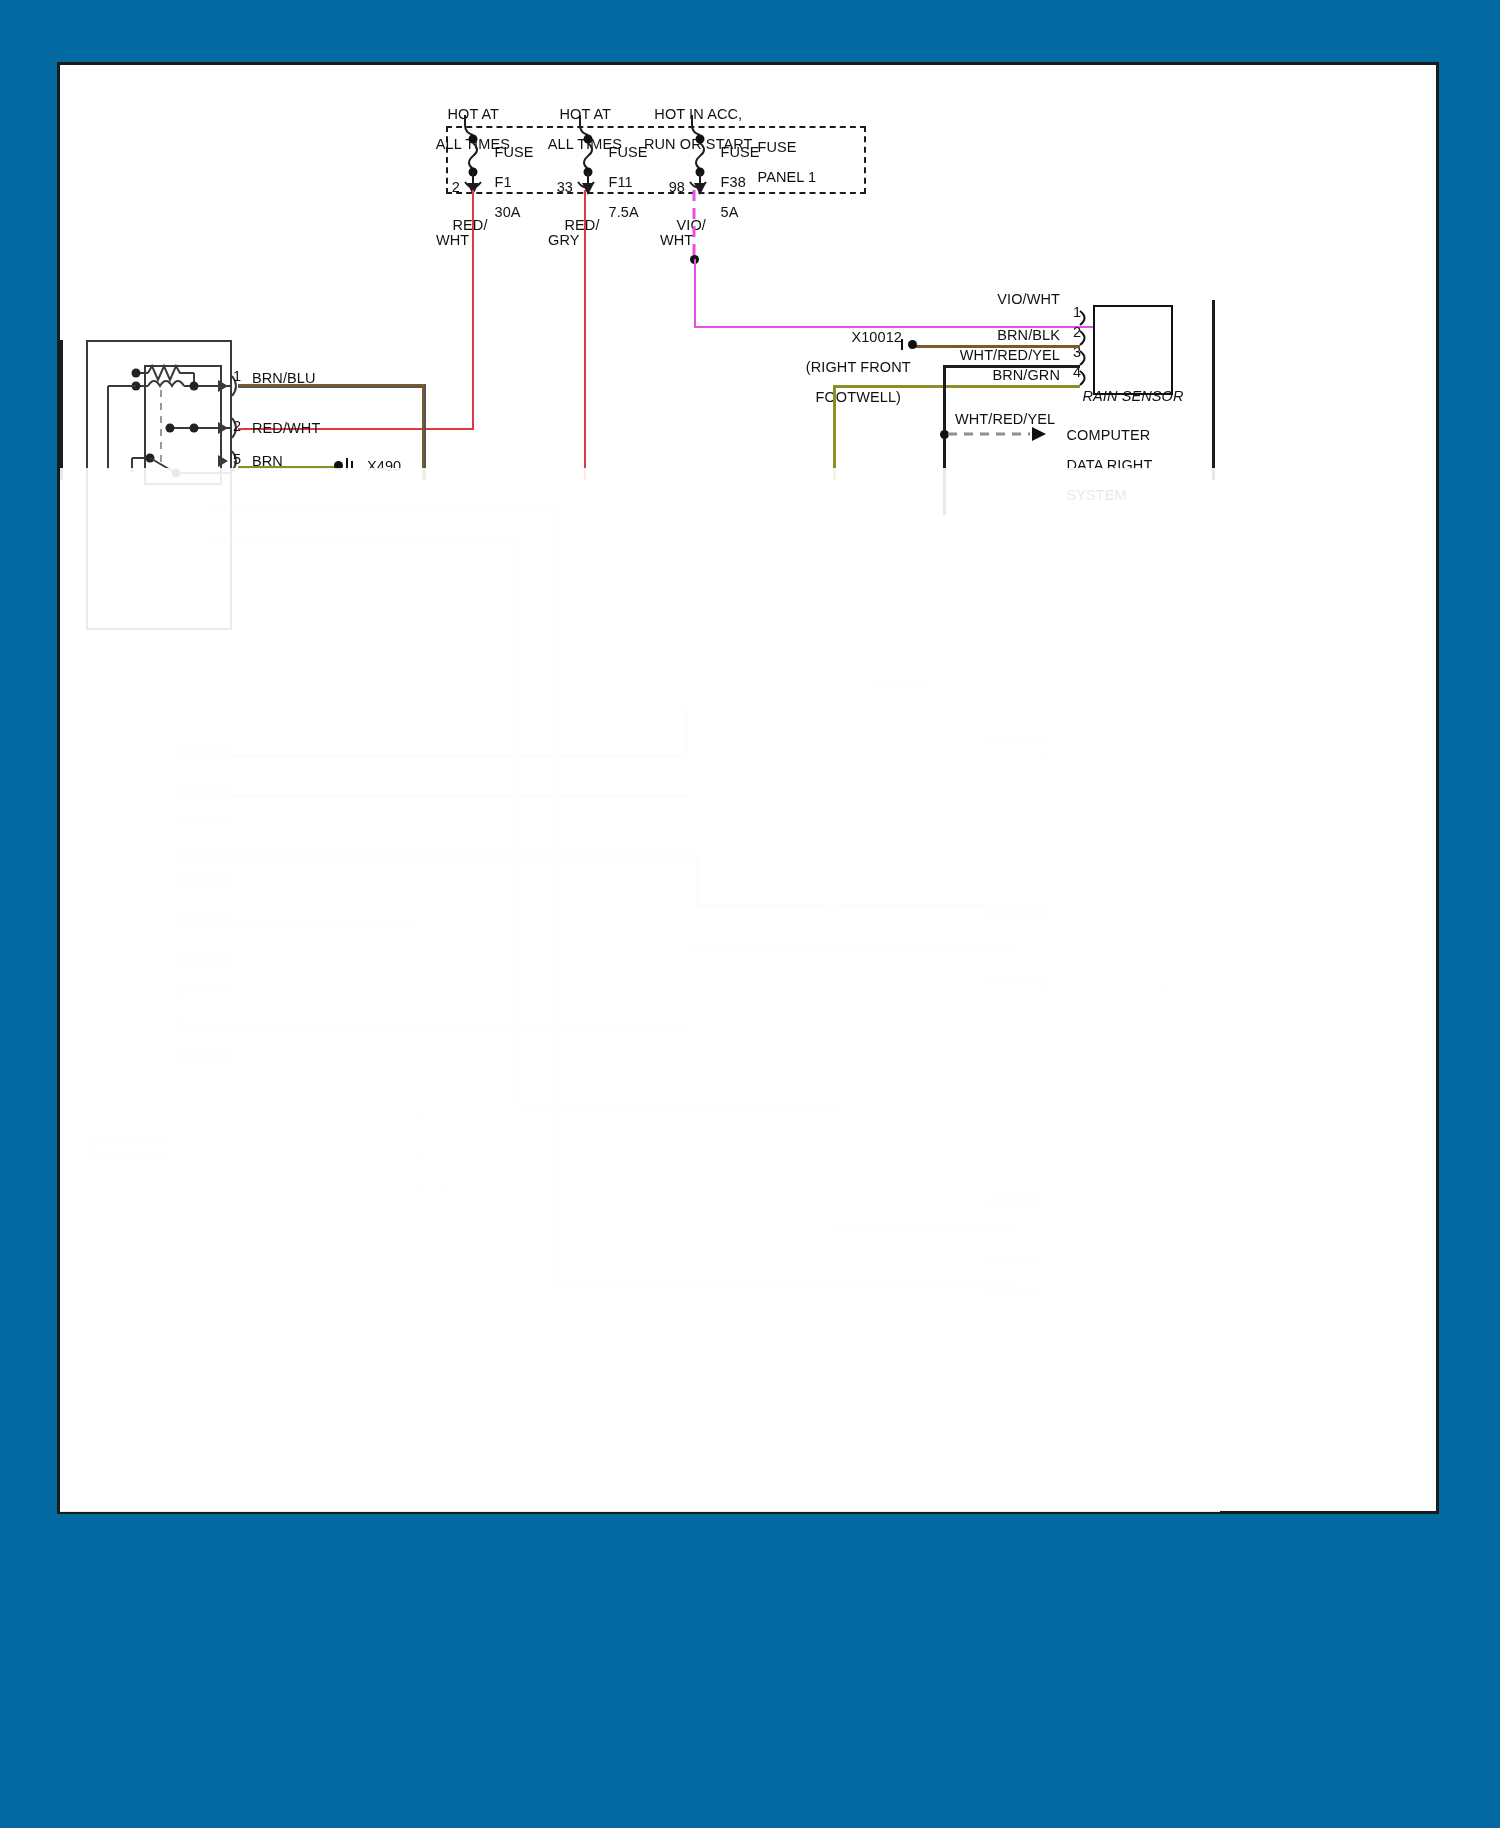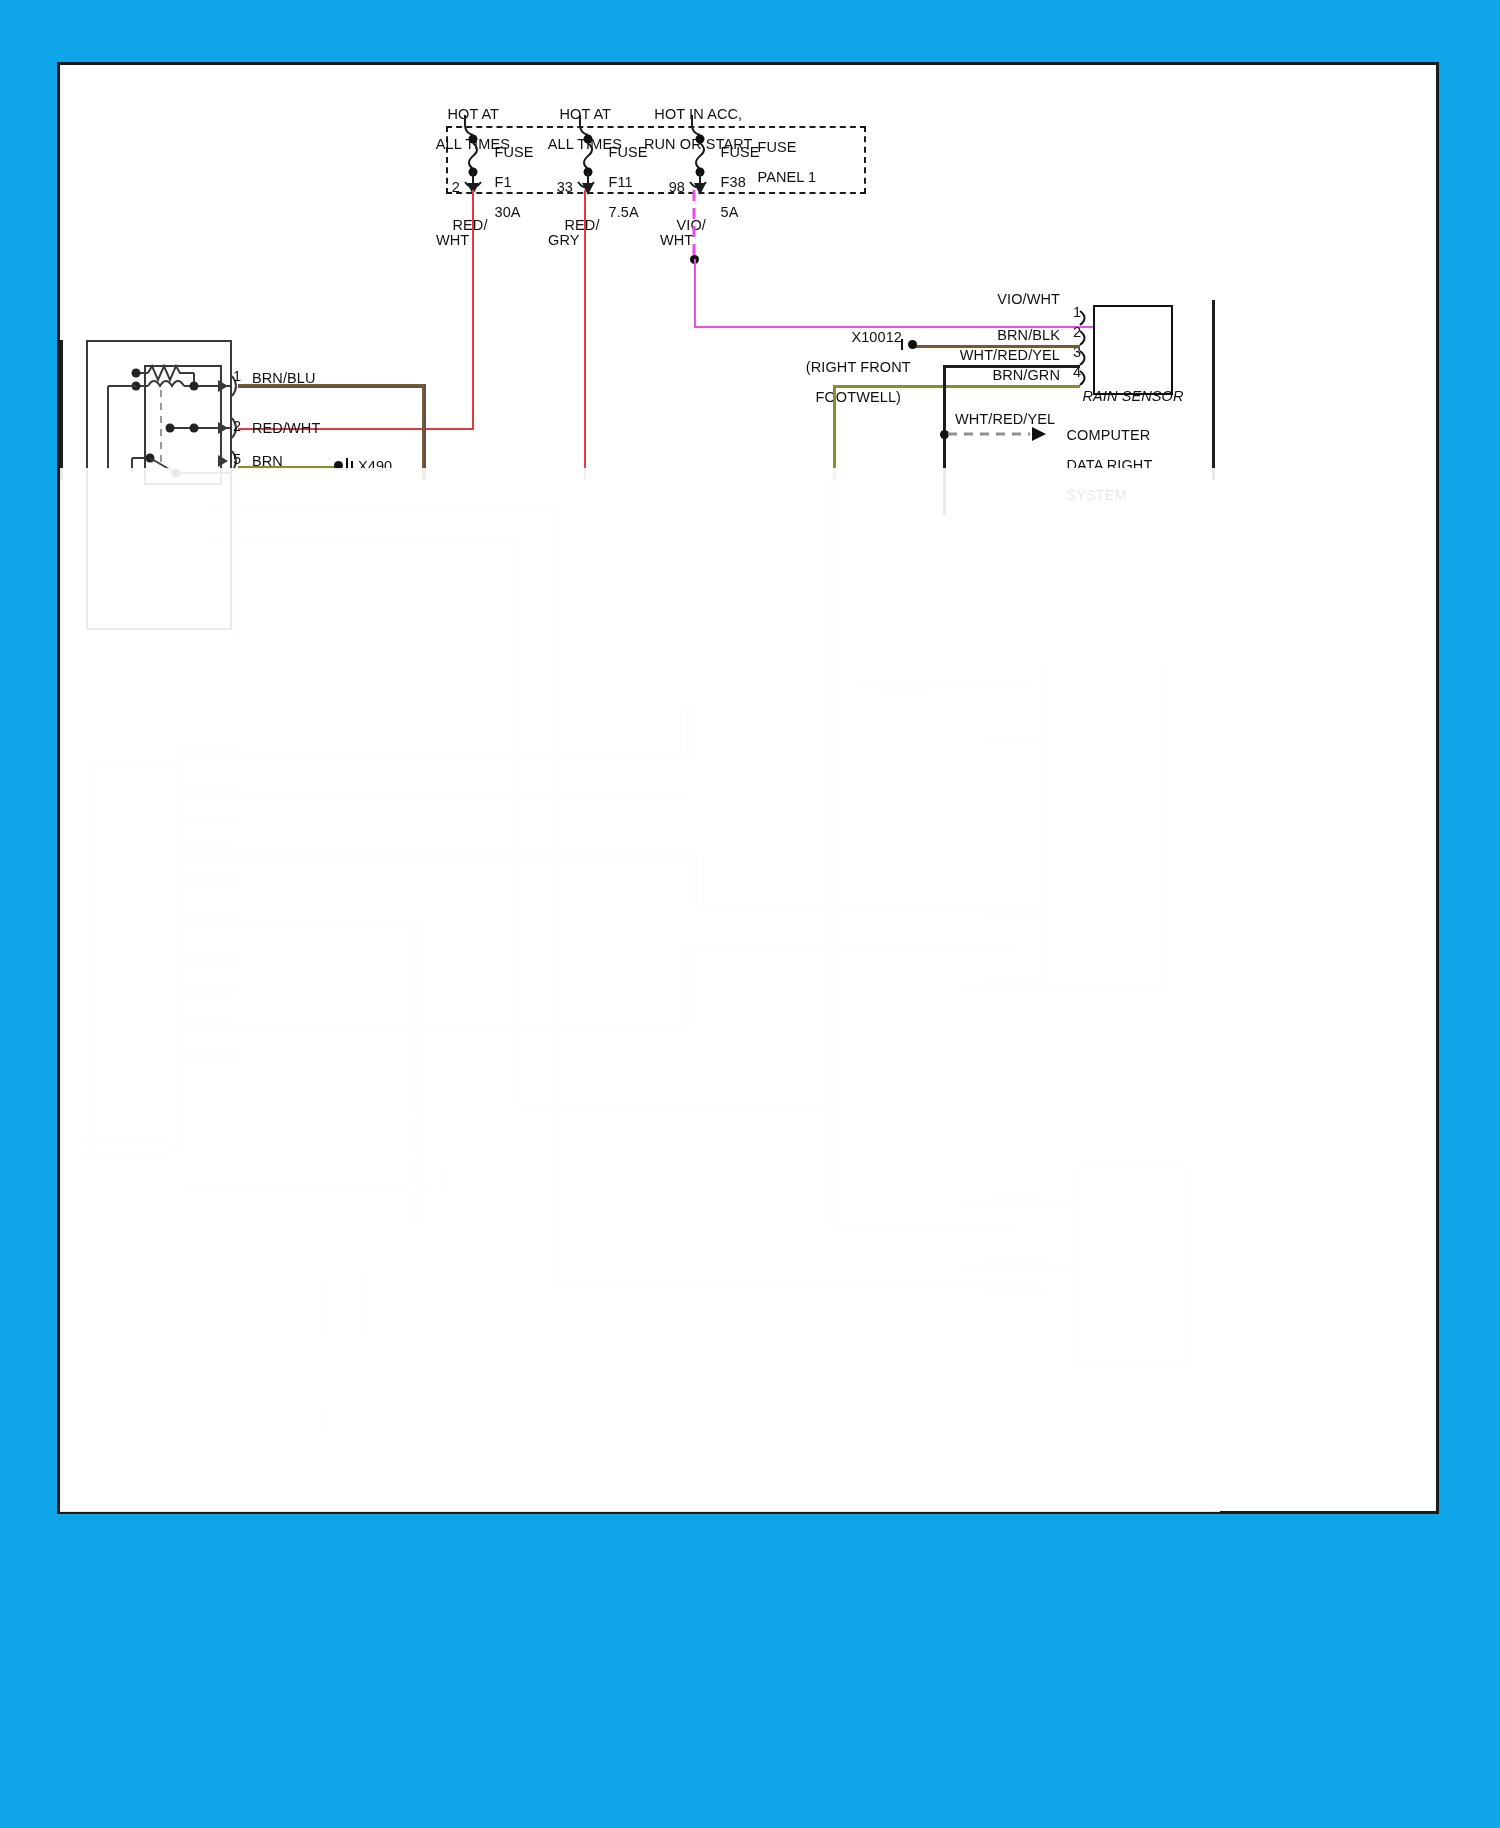--- a/index.html
+++ b/index.html
@@ -1,17 +1,17 @@
 <!DOCTYPE html>
 <html><head>
 <meta charset="utf-8">
 <style>
   html,body{margin:0;padding:0;background:#ffffff;}
   body{font-family:"Liberation Sans",sans-serif;}
-  #page{position:relative;width:1500px;height:1828px;background:#0ea5e9;overflow:hidden;}
+  #page{position:relative;width:1500px;height:1828px;background:#0369a1;overflow:hidden;}
   #sheet{position:absolute;left:57px;top:62px;width:1382px;height:1452px;border:3px solid #1a1a1a;background:#fff;box-sizing:border-box;}
   .lbl{position:absolute;font-size:14.5px;color:#111;line-height:15px;white-space:pre;letter-spacing:.1px;}
   .lbl.c{text-align:center;}
   .lbl.r{text-align:right;}
   .wire{position:absolute;}
   .hz{height:0;border-top-width:2px;border-top-style:solid;}
   .vt{width:0;border-left-width:2px;border-left-style:solid;}
   .blk{border-color:#1c1c1c;}
   .red{border-color:#e0393e;}
   .mag{border-color:#e84de8;}
@@ -186,21 +186,21 @@
   <div class="wire hz gry" style="left:238px;top:386px;width:186px;border-top-width:2px;"></div>
   <div class="wire vt brn" style="left:422px;top:384px;height:96px;"></div>
   <div class="wire vt gry" style="left:424px;top:384px;height:96px;"></div>
 
   <div class="wire hz olv" style="left:238px;top:466px;width:98px;border-top-width:3px;"></div>
   <div class="dot" style="left:334px;top:461px;"></div>
   <svg style="position:absolute;left:344px;top:457px;" width="14" height="16">
     <line x1="3" y1="1" x2="3" y2="14" stroke="#111" stroke-width="2"></line>
     <line x1="8" y1="4" x2="8" y2="11" stroke="#111" stroke-width="2"></line>
   </svg>
-  <div class="lbl" style="left:358px;top:459px;">X490</div>
+  <div class="lbl" style="left:367px;top:459px;">X490</div>
 
   <div class="boxblk" style="left:1093px;top:305px;width:80px;height:90px;"></div>
   <div class="lbl c" style="left:1053px;top:389px;width:160px;font-style:italic;">RAIN SENSOR</div>
 
   <svg style="position:absolute;left:1078px;top:308px;" width="20" height="86">
     <path d="M2,3 q9,7 0,14" fill="none" stroke="#111" stroke-width="2"></path>
     <path d="M2,23 q9,7 0,14" fill="none" stroke="#111" stroke-width="2"></path>
     <path d="M2,43 q9,7 0,14" fill="none" stroke="#111" stroke-width="2"></path>
     <path d="M2,63 q9,7 0,14" fill="none" stroke="#111" stroke-width="2"></path>
   </svg>

